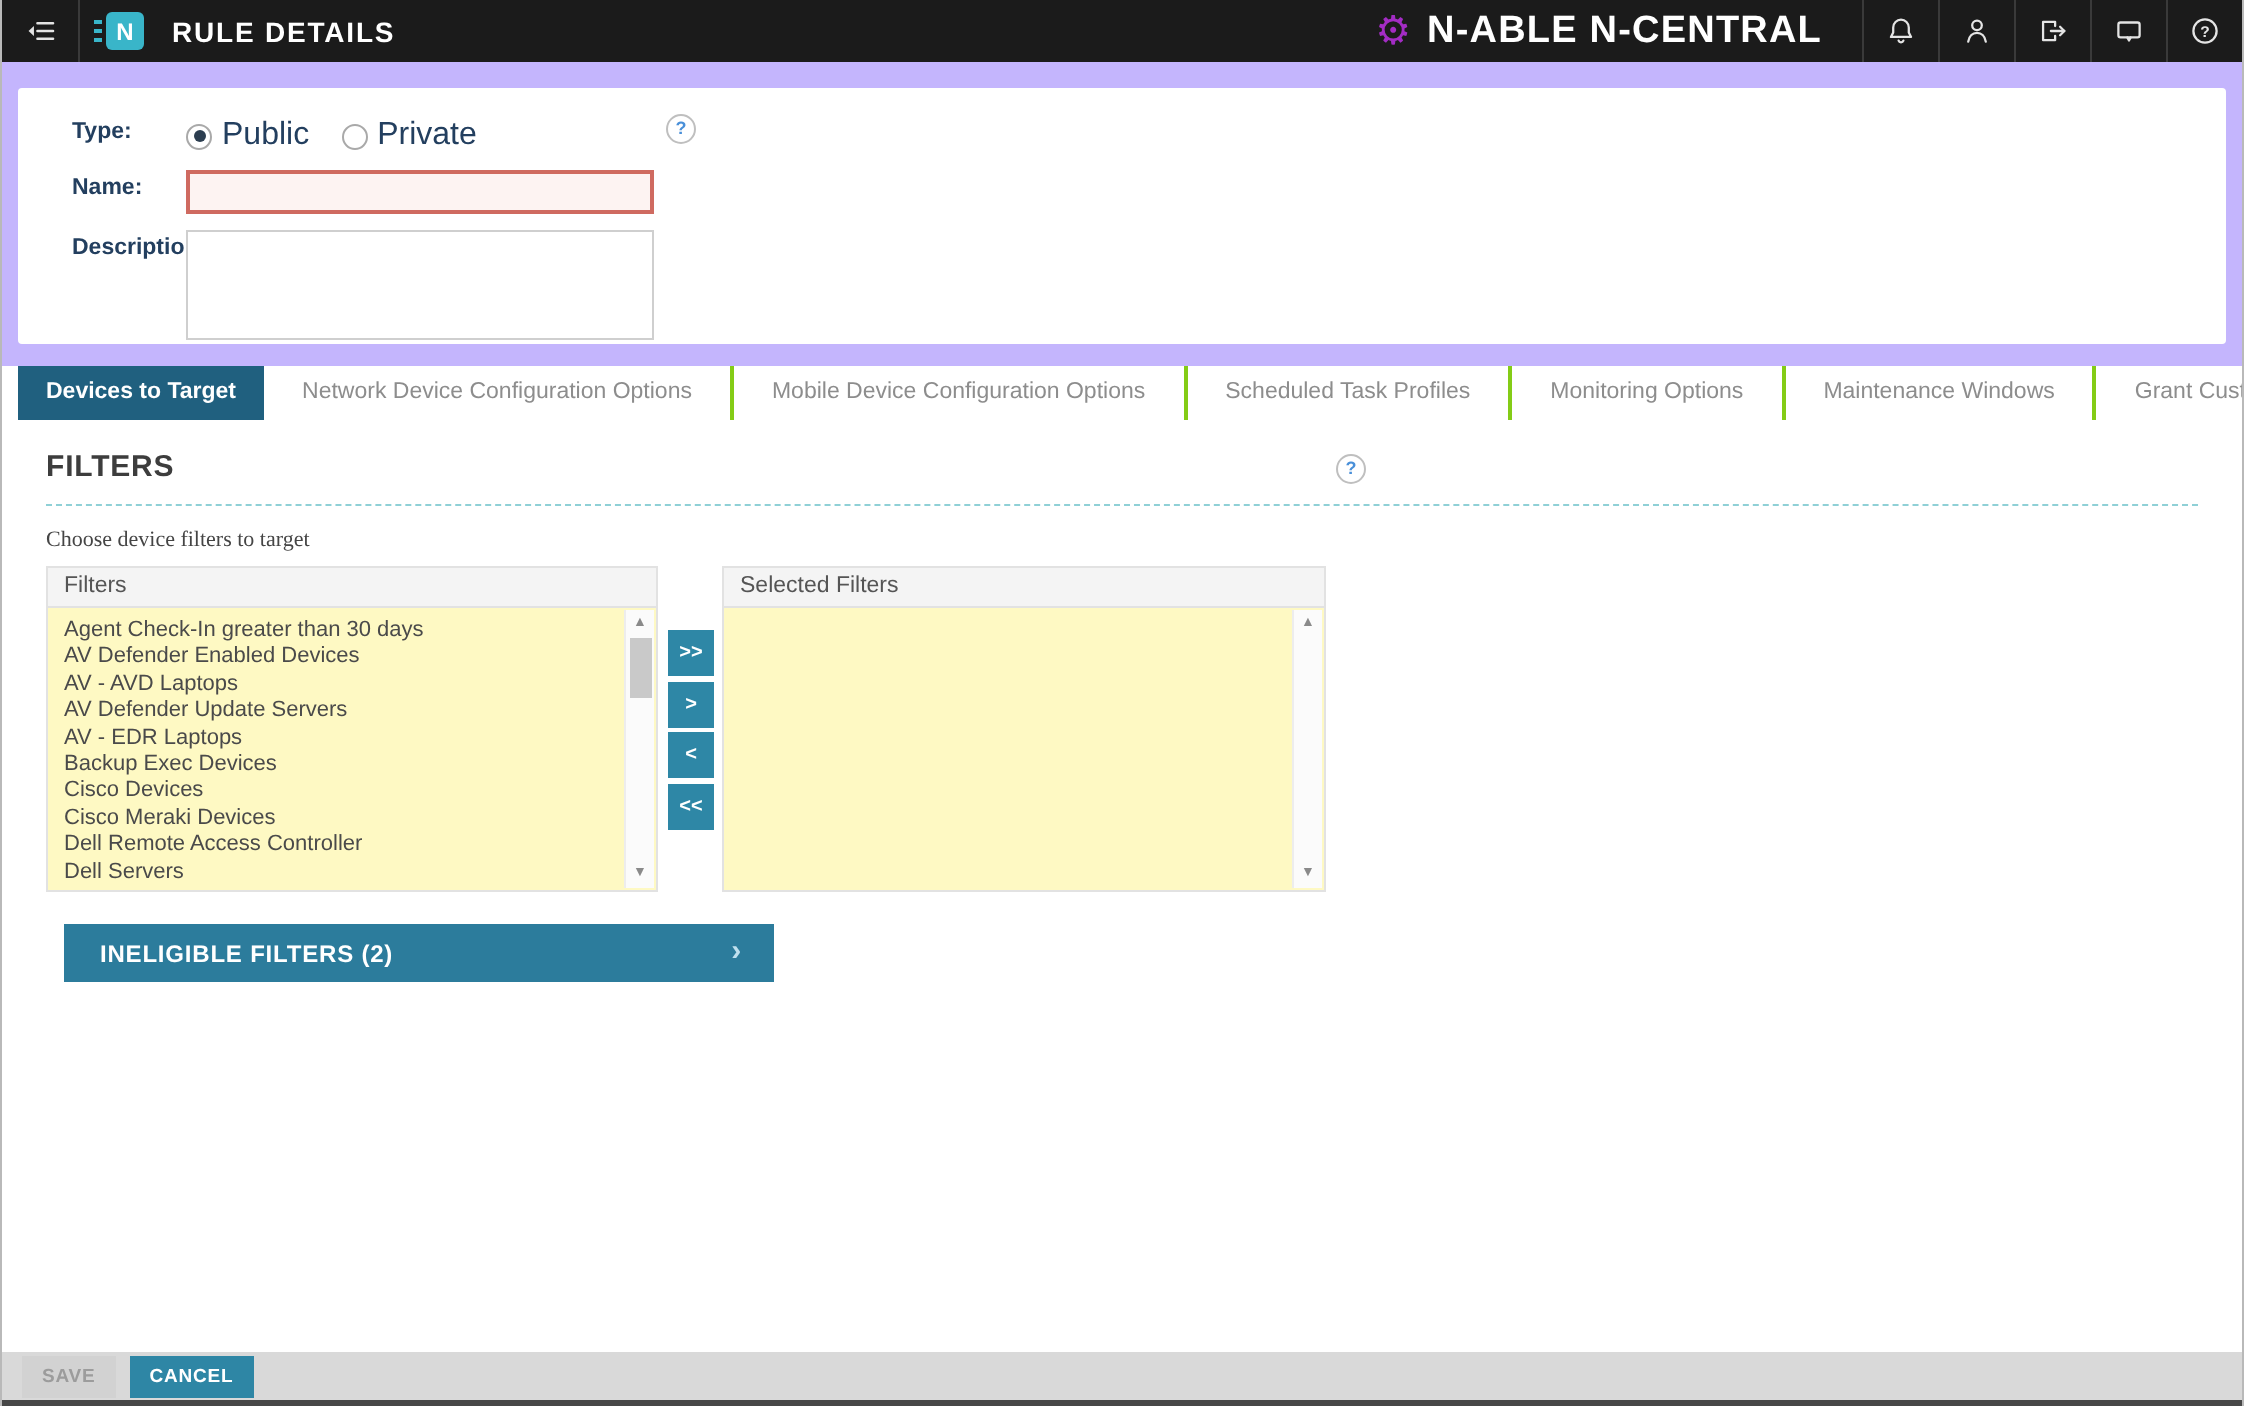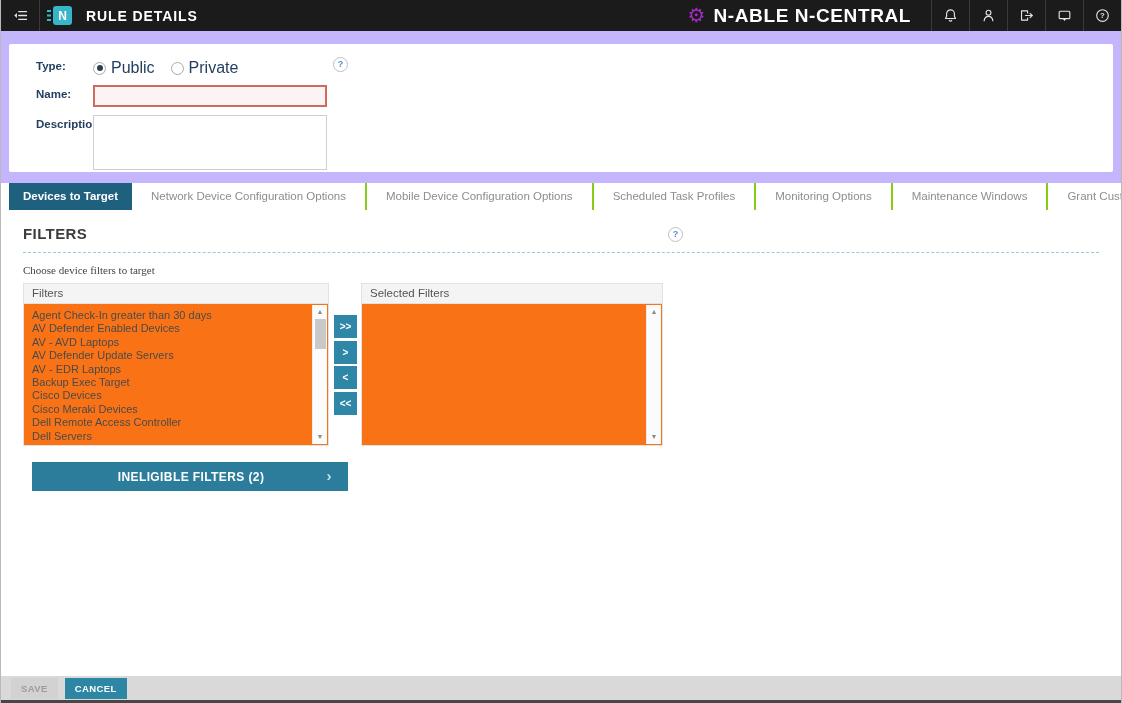--- a/index.html
+++ b/index.html
@@ -105,21 +105,21 @@
 
   .dual { position: relative; height: 163px; }
   .lbox { position: absolute; top: 0; }
   .lbox.avail { left: 0; width: 306px; }
   .lbox.sel  { left: 338px; width: 302px; }
   .lbox-head {
     height: 21px; background: #f4f4f4; border: 1px solid #e2e2e2;
     font-size: 11.5px; color: #555; padding: 3px 8px;
   }
   .lbox-body {
-    position: relative; height: 142px; background: #f97316;
+    position: relative; height: 142px; background: #fef9c3;
     border: 1px solid #e2e2e2; border-top: none;
     overflow: hidden; padding: 5px 20px 0 8px; cursor: default;
   }
   .litem { font-size: 11px; color: #4a4a4a; line-height: 13.4px; white-space: nowrap; }
 
   .vscroll {
     position: absolute; top: 1px; right: 1px; bottom: 1px; width: 15px;
     background: #fbfbfb; border-left: 1px solid #ededed;
   }
   .vs-up, .vs-down {
@@ -131,23 +131,23 @@
 
   .xfer { position: absolute; left: 311px; top: 32px; width: 23px; display: flex; flex-direction: column; gap: 2.5px; }
   .xfer button {
     height: 23px; background: #2e87a6; color: #fff; border: none; cursor: pointer;
     font-size: 10px; font-weight: bold; line-height: 23px; padding: 0;
     font-family: "Liberation Sans", sans-serif;
   }
 
   .ineligible {
     position: relative; display: block; margin: 16px 0 0 9px;
-    width: 316px; height: 29px; background: #2c7c9c; border: none; cursor: pointer;
+    width: 355px; height: 29px; background: #2c7c9c; border: none; cursor: pointer;
     color: #fff; font-size: 12px; font-weight: bold; letter-spacing: 0.4px;
-    text-align: center; padding: 0 16px 0 18px;
+    text-align: left; padding: 0 16px 0 18px;
     font-family: "Liberation Sans", sans-serif;
   }
   .ineligible .chev { position: absolute; right: 16px; top: 5px; font-size: 15px; font-weight: bold; color: #bfe0ee; }
 
   
   .footer {
     position: absolute; left: 0; right: 0; bottom: 3px; height: 24px;
     background: #d9d9d9; display: flex; align-items: center; gap: 7px; padding-left: 10px;
   }
   .btn {
@@ -257,21 +257,21 @@
     <div class="dual">
 
       <div class="lbox avail">
         <div class="lbox-head">Filters</div>
         <div class="lbox-body">
           <div class="litem">Agent Check-In greater than 30 days</div>
           <div class="litem">AV Defender Enabled Devices</div>
           <div class="litem">AV - AVD Laptops</div>
           <div class="litem">AV Defender Update Servers</div>
           <div class="litem">AV - EDR Laptops</div>
-          <div class="litem">Backup Exec Target</div>
+          <div class="litem">Backup Exec Devices</div>
           <div class="litem">Cisco Devices</div>
           <div class="litem">Cisco Meraki Devices</div>
           <div class="litem">Dell Remote Access Controller</div>
           <div class="litem">Dell Servers</div>
           <div class="vscroll">
             <span class="vs-up">▲</span>
             <span class="vs-thumb"></span>
             <span class="vs-down">▼</span>
           </div>
         </div>

